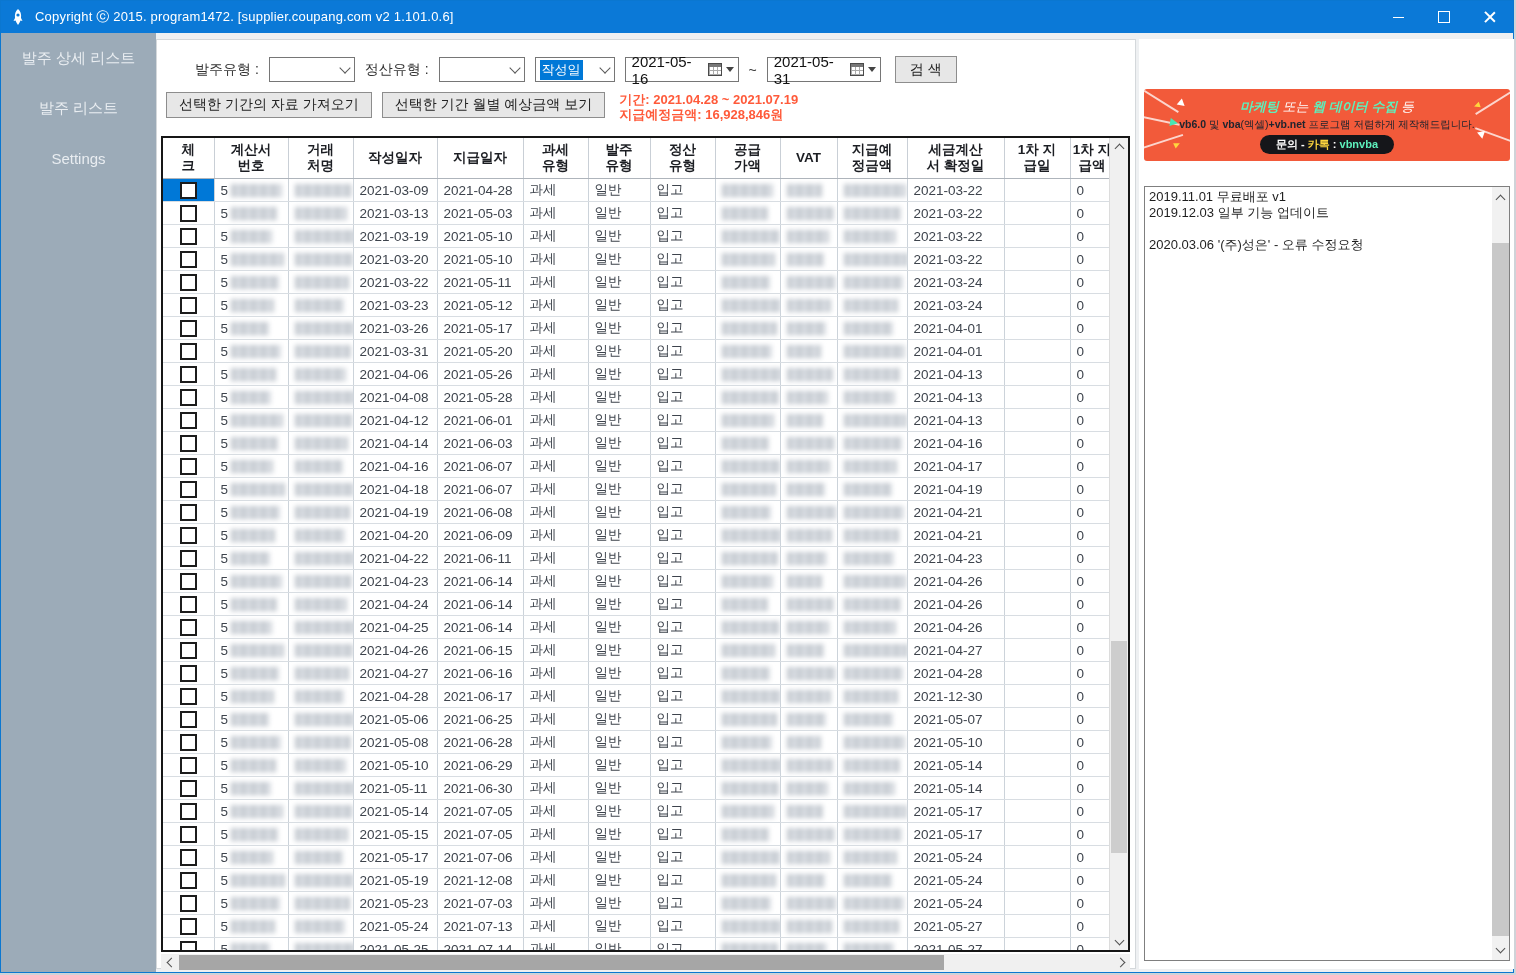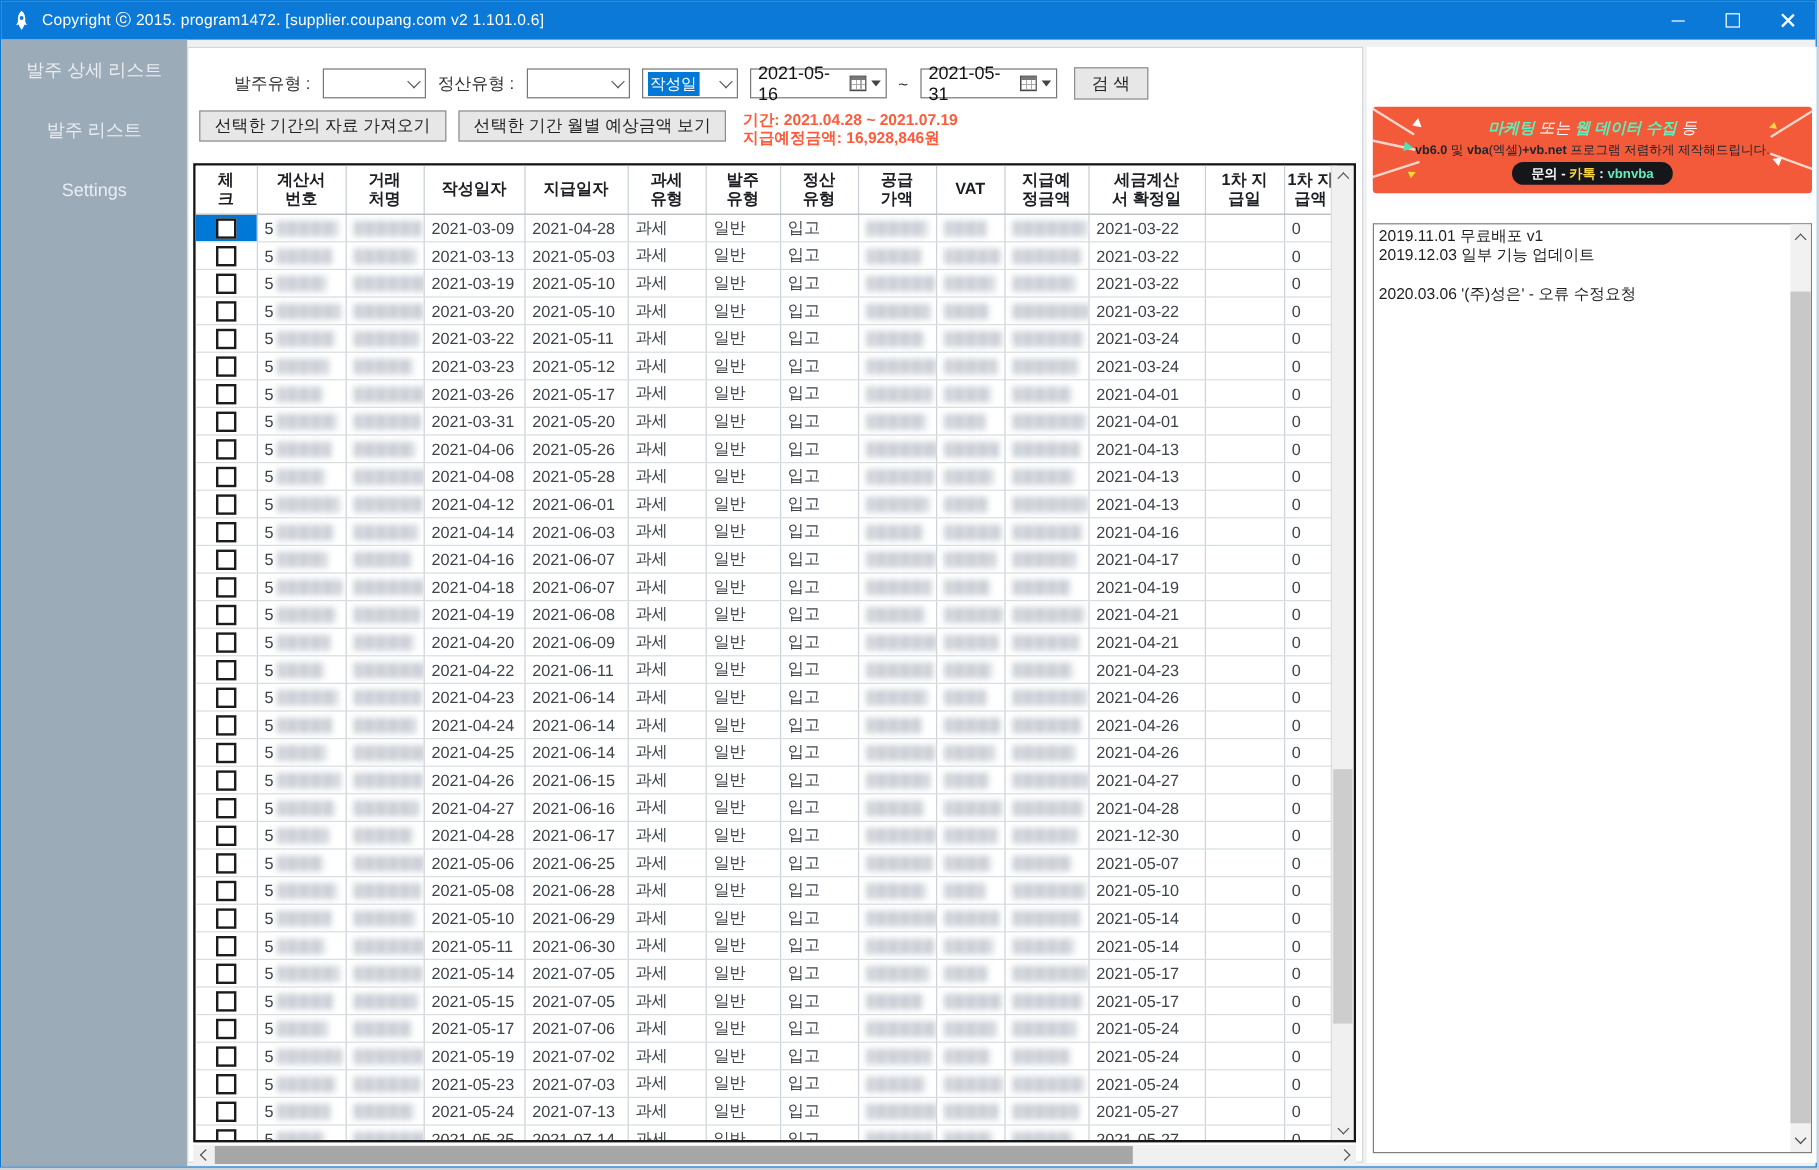--- a/index.html
+++ b/index.html
@@ -707,21 +707,21 @@
               <td><span class="blur" style="width: 53px;"></span></td>
               <td>2021-05-24</td>
               <td></td>
               <td>0</td>
             </tr>
             <tr>
               <td class="c-check"><span class="cb"></span></td>
               <td><span class="inv-prefix">5</span><span class="blur" style="width: 54px;"></span></td>
               <td><span class="blur" style="width: 60px;"></span></td>
               <td>2021-05-19</td>
-              <td>2021-07-02</td>
+              <td>2021-12-08</td>
               <td>과세</td>
               <td>일반</td>
               <td>입고</td>
               <td><span class="blur" style="width: 54px;"></span></td>
               <td><span class="blur" style="width: 38px;"></span></td>
               <td><span class="blur" style="width: 48px;"></span></td>
               <td>2021-05-24</td>
               <td></td>
               <td>0</td>
             </tr>

